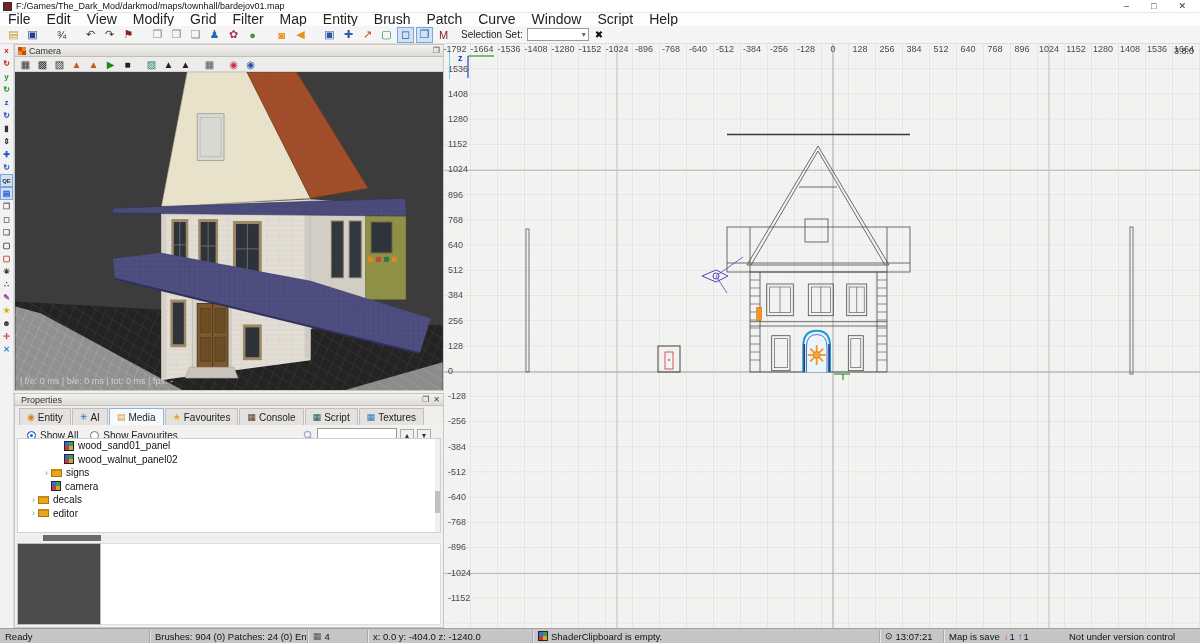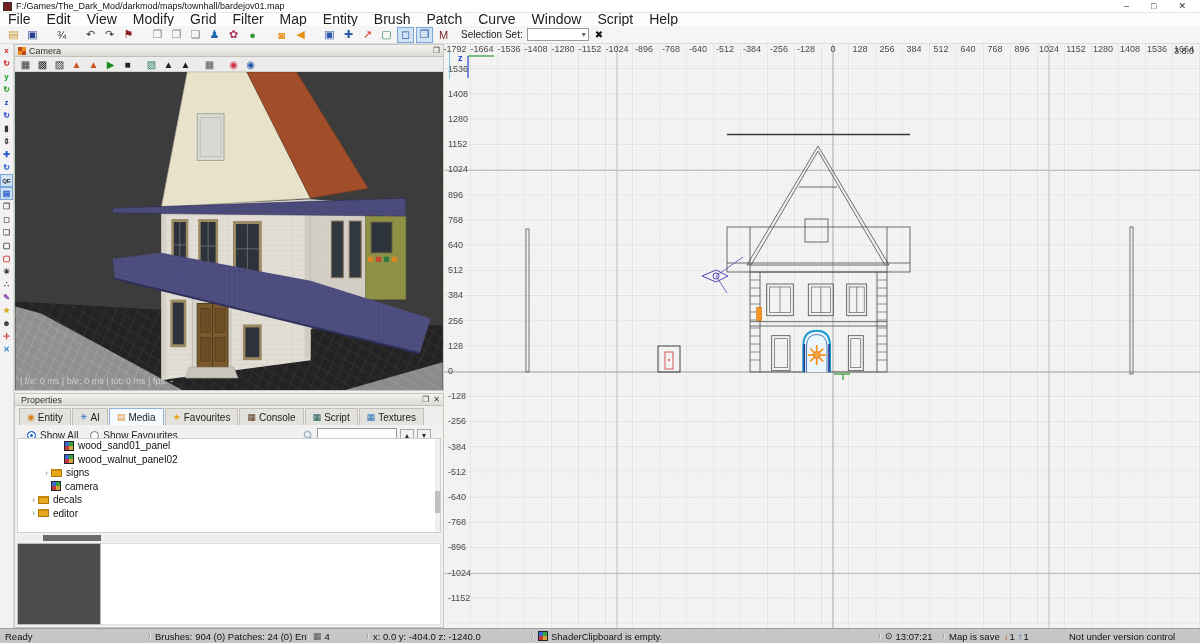--- a/index.html
+++ b/index.html
@@ -32,21 +32,21 @@
 
   
   #camera-panel { position:absolute; left:14px; top:44px; width:430px; height:347px; background:#ececea; border:1px solid #c9c6c0; }
   .panel-header { height:12px; background:linear-gradient(#f3f2f0,#dddbd6); display:flex; align-items:center; font-size:9px; color:#333; padding:0 3px; border-bottom:1px solid #c2bfb8; }
   .panel-header .ph-title { margin-left:3px; }
   .panel-header .ph-btns { margin-left:auto; display:flex; gap:4px; font-size:8px; color:#444; }
   #cam-header-icon { width:8px; height:8px; background:conic-gradient(#e8901a 0 25%, #c24a1a 0 50%, #e8901a 0 75%, #c24a1a 0); }
   #cam-toolbar { height:15px; background:#ececec; display:flex; align-items:center; padding-left:2px; border-bottom:1px solid #d5d2cc; }
   .cam-btn { width:15px; height:13px; display:flex; align-items:center; justify-content:center; font-size:10px; margin:0 1px; }
   .cam-gap { width:7px; }
-  #cam-viewport { position:relative; width:428px; height:318px; background:#14532d; }
+  #cam-viewport { position:relative; width:428px; height:318px; background:#0c4a6e; }
   #cam-stats { position:absolute; left:5px; bottom:4px; font-size:9px; color:#cfcfcf; letter-spacing:0; }
 
   
   #props-panel { position:absolute; left:14px; top:393px; width:430px; height:235px; background:#f2f1ef; border:1px solid #c9c6c0; }
   #props-tabs { height:19px; display:flex; align-items:flex-end; padding:2px 2px 0 4px; gap:1px; background:#efeeec; }
   .tab { display:flex; align-items:center; gap:3px; font-size:10px; color:#222; padding:2px 7px; border:1px solid #c2bfb8; border-bottom:none; background:#e4e2de; height:17px; }
   .tab.active { background:#f6fafe; border-color:#8fb4d8; }
   .tab-icon { font-size:9px; }
   #props-filter { height:20px; display:flex; align-items:center; font-size:10px; color:#222; padding:0 12px; gap:4px; }
   .radio { width:9px; height:9px; border-radius:50%; border:1px solid #777; background:#fff; display:inline-block; }
@@ -68,21 +68,21 @@
   #preview-row { position:absolute; left:2px; top:149px; width:424px; height:82px; display:flex; }
   #preview-gl { width:84px; height:82px; background:#4c4c4c; border:1px solid #bbb; }
   #preview-info { flex:1; height:82px; background:#ffffff; border:1px solid #ddd; border-left:none; }
 
   
   #gridview { position:absolute; left:444px; top:44px; width:756px; height:584px; background:#f4f4f3; }
   #grid-version { position:absolute; right:6px; top:2px; font-size:9px; color:#333; }
 
   
   #statusbar { position:absolute; left:0; top:628px; width:1200px; height:15px; background:#c6c6c6; display:flex; align-items:center; font-size:9.5px; color:#111; border-top:1px solid #9f9f9f; }
-  .seg { height:13px; display:flex; align-items:center; padding:0 5px; border-right:1px solid #a8a8a8; box-shadow:1px 0 0 #e6e6e6; white-space:nowrap; overflow:hidden;border-radius:6px; }
+  .seg { height:13px; display:flex; align-items:center; padding:0 5px; border-right:1px solid #a8a8a8; box-shadow:1px 0 0 #e6e6e6; white-space:nowrap; overflow:hidden; }
   .seg-ready { flex:0 0 150px; }
   .seg-counts { flex:0 0 158px; }
   .seg-grid { flex:0 0 60px; }
   .seg-coords { flex:0 0 165px; }
   .seg-shader { flex:1 1 auto; }
   .seg-time { flex:0 0 64px; }
   .seg-map { flex:0 0 120px; border-right:none; box-shadow:none; }
   .seg-vc { flex:0 0 136px; border-right:none; box-shadow:none; }
   .st-ic { margin-right:3px; font-size:9px; }
   .arr-dn { color:#d4502a; font-weight:bold; margin:0 1px 0 4px; }

